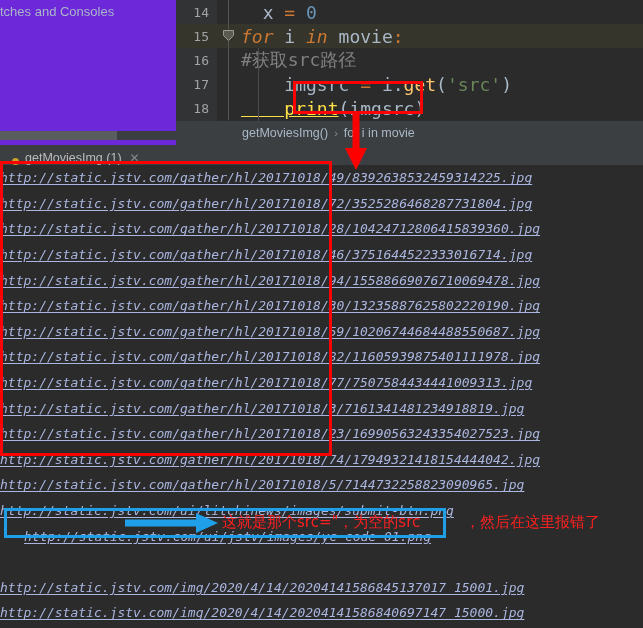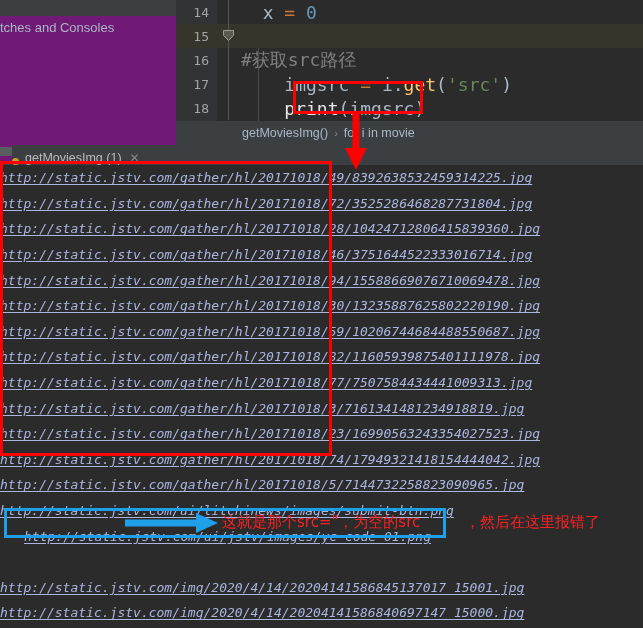--- a/index.html
+++ b/index.html
@@ -17,23 +17,23 @@
     overflow: hidden;
   }
 
   
   .top-area {
     position: absolute; left: 0; top: 0;
     width: 643px; height: 145px;
     background: #3c3f41;
   }
   .sidebar-panel {
-    position: absolute; left: 0; top: 16px;
+    position: absolute; left: 0; top: 0;
     width: 176px; height: 145px;
-    background: #701a75;
+    background: #6d28d9;
   }
   .sidebar-title {
     position: absolute; left: 0; top: 0px;
     width: 176px;
     font-size: 13px;
     color: #a9b7c6;
     padding: 4px 0 0 0;
     white-space: nowrap;
     overflow: hidden;
   }
@@ -102,21 +102,21 @@
     width: 1px;
     background: #4b4b4b;
   }
   .kw-it   { color: #cc7832; font-style: italic; }
   .ident   { color: #a9b7c6; }
   .fn      { color: #ffc66d; }
   .str     { color: #6a8759; }
   .num     { color: #6897bb; }
   .cmt     { color: #808080; }
   .punct   { color: #a9b7c6; }
-  .builtin { color: #e5e5e5; }
+  .builtin { color: #fde047; text-decoration: underline; }
   .pink    { color: #cc7832; }
 
   .breadcrumb {
     position: absolute; left: 176px; top: 121px;
     width: 467px; height: 24px;
     background: #3c3f41;
     display: flex; align-items: center;
     padding-left: 66px;
     font-size: 12.5px;
     color: #a9b7c6;
@@ -216,20 +216,21 @@
       <div class="code-line highlight" style="top:24px;">
         <div class="ln">15</div>
         <div class="fold-col">
           <div class="fold-line"></div>
           <div class="fold-marker">
             <svg width="11" height="11" viewBox="0 0 11 11">
               <path d="M0.5 0.5 H10.5 V5.5 L5.5 10.5 L0.5 5.5 Z" fill="#5a5a50" stroke="#9a9a90" stroke-width="1"></path>
             </svg>
           </div>
         </div>
+        <div class="code-txt"><span class="kw-it">for</span><span class="ident"> i </span><span class="kw-it">in</span><span class="ident"> movie</span><span class="pink">:</span></div>
       </div>
 
       <div class="code-line" style="top:48px;">
         <div class="ln">16</div>
         <div class="fold-col">
             <div class="fold-line"></div>
           </div>
         <div class="code-txt cmt">#获取src路径</div>
       </div>
 

